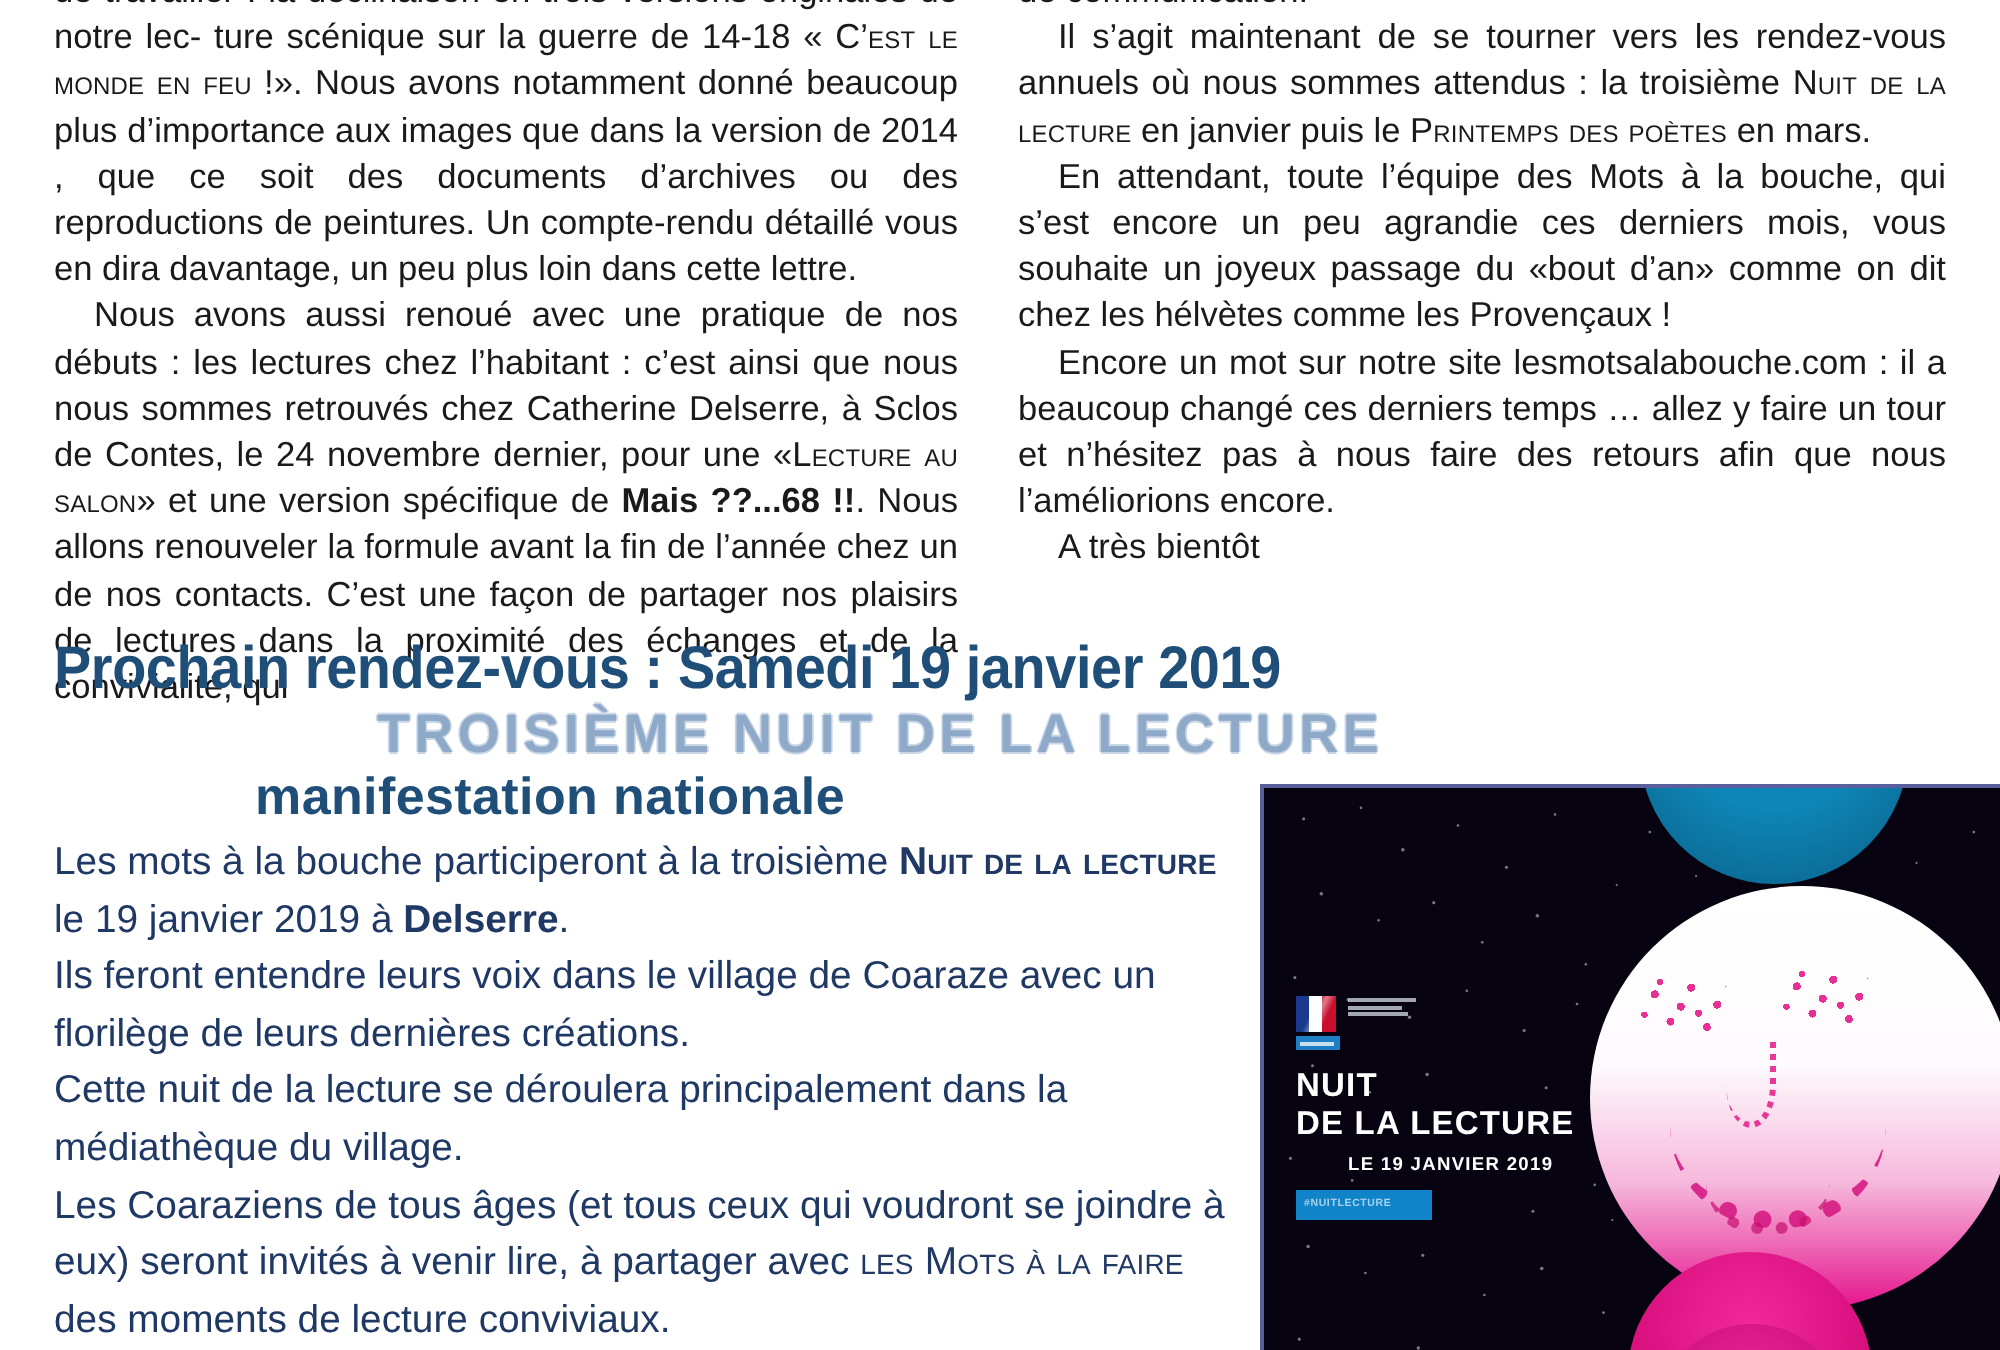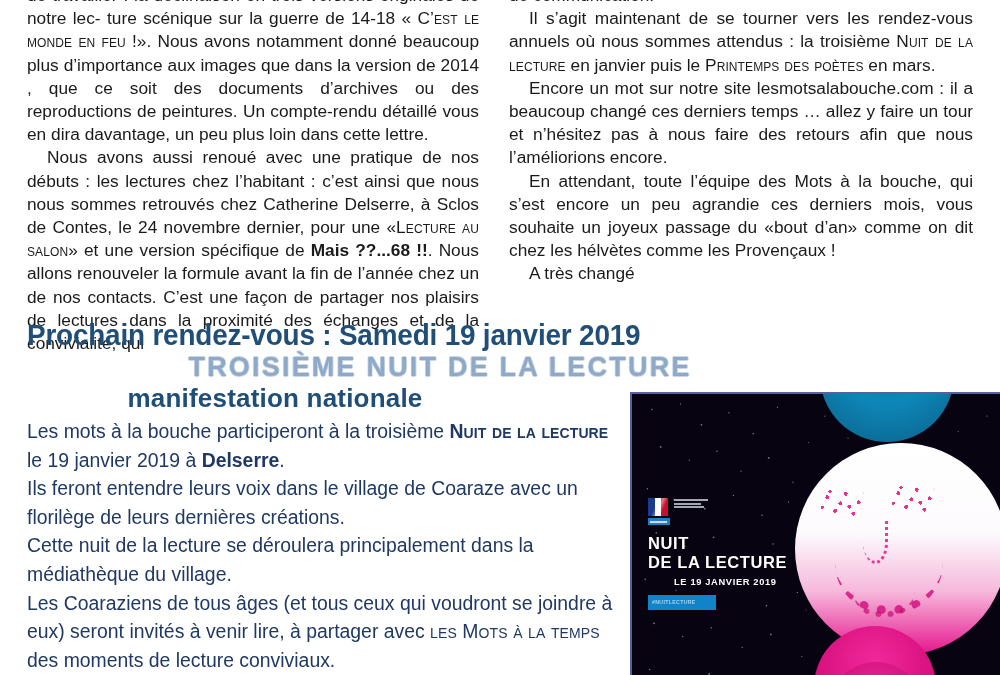--- a/index.html
+++ b/index.html
@@ -320,42 +320,42 @@
       <span>ture scénique sur la guerre de 14-18 « C</span><span class="sc">’est le monde en feu</span><span> !». Nous avons notamment donné beaucoup plus d’importance aux images que dans la version de 2014 , que ce soit des documents d’archives ou des reproductions de peintures. Un compte-rendu détaillé vous en dira davantage, un peu plus loin dans cette lettre.</span></p>
 
     <p class="indent"><span>Nous avons aussi renoué avec une pratique de nos débuts : les lectures chez l’habitant : c’est ainsi que nous nous sommes retrouvés chez Catherine Delserre, à Sclos de Contes,  le 24 novembre dernier, pour une «</span><span class="sc">Lecture au salon</span><span>» et une version spécifique de </span><span class="bold">Mais ??...68 !!</span><span>. Nous allons renouveler la formule avant la fin de l’année chez un de nos contacts. C’est une façon de partager nos plaisirs de lectures dans la proximité des échanges et de la convivialité, qui</span></p>
   </div>
 
   <div class="col col-right">
     <p style="margin-top:-16px;"><span>de communication.</span></p>
 
     <p class="indent"><span>Il s’agit maintenant de se tourner vers les rendez-vous annuels où nous sommes attendus : la troisième </span><span class="sc">Nuit de la lecture</span><span> en janvier puis le </span><span class="sc">Printemps des poètes</span><span> en mars.</span></p>
 
+    <p class="indent">En attendant, toute l’équipe des Mots à la bouche, qui s’est encore un peu agrandie ces derniers mois, vous souhaite un joyeux passage du «bout d’an» comme on dit chez les hélvètes comme les Provençaux !</p>
+
     <p class="indent">Encore un mot sur notre site lesmotsalabouche.com : il a beaucoup changé ces derniers temps … allez y faire un tour et n’hésitez pas à nous faire des retours afin que nous l’améliorions encore.</p>
 
-    <p class="indent">En attendant, toute l’équipe des Mots à la bouche, qui s’est encore un peu agrandie ces derniers mois, vous souhaite un joyeux passage du «bout d’an» comme on dit chez les hélvètes comme les Provençaux !</p>
-
-    <p class="indent">A très changé</p>
+    <p class="indent">A très bientôt</p>
   </div>
 </div>
 
 <div class="promo">
   <div class="headline-1">Prochain rendez-vous :   Samedi 19 janvier 2019</div>
   <div class="headline-2">TROISIÈME NUIT DE LA LECTURE</div>
   <div class="headline-3">manifestation nationale</div>
 </div>
 
 <div class="promo-body">
   <p><span>Les mots à la bouche participeront à la troisième </span><span class="sc bold">Nuit de la lecture</span><span> le 19 janvier 2019 à </span><span class="bold">Delserre</span><span>.</span></p>
 
   <p>Ils feront entendre leurs voix dans le village de Coaraze avec un florilège de leurs dernières créations.</p>
 
   <p>Cette nuit de la lecture se déroulera principalement dans la médiathèque du village.</p>
 
-  <p><span>Les Coaraziens de tous âges (et tous ceux qui voudront se joindre à eux) seront invités à venir lire, à  partager avec </span><span class="sc">les Mots à la temps</span><span> des moments de lecture conviviaux.</span></p>
+  <p><span>Les Coaraziens de tous âges (et tous ceux qui voudront se joindre à eux) seront invités à venir lire, à  partager avec </span><span class="sc">les Mots à la faire</span><span> des moments de lecture conviviaux.</span></p>
 </div>
 
 <div class="poster">
   <div class="poster-inner">
 
     <svg class="stars" viewBox="0 0 352 283" preserveAspectRatio="none">
       <g fill="#ffffff" opacity="0.55">
         <circle cx="18" cy="14" r="0.7"></circle>
           <circle cx="44" cy="9" r="0.6"></circle>
           <circle cx="63" cy="28" r="0.8"></circle>

